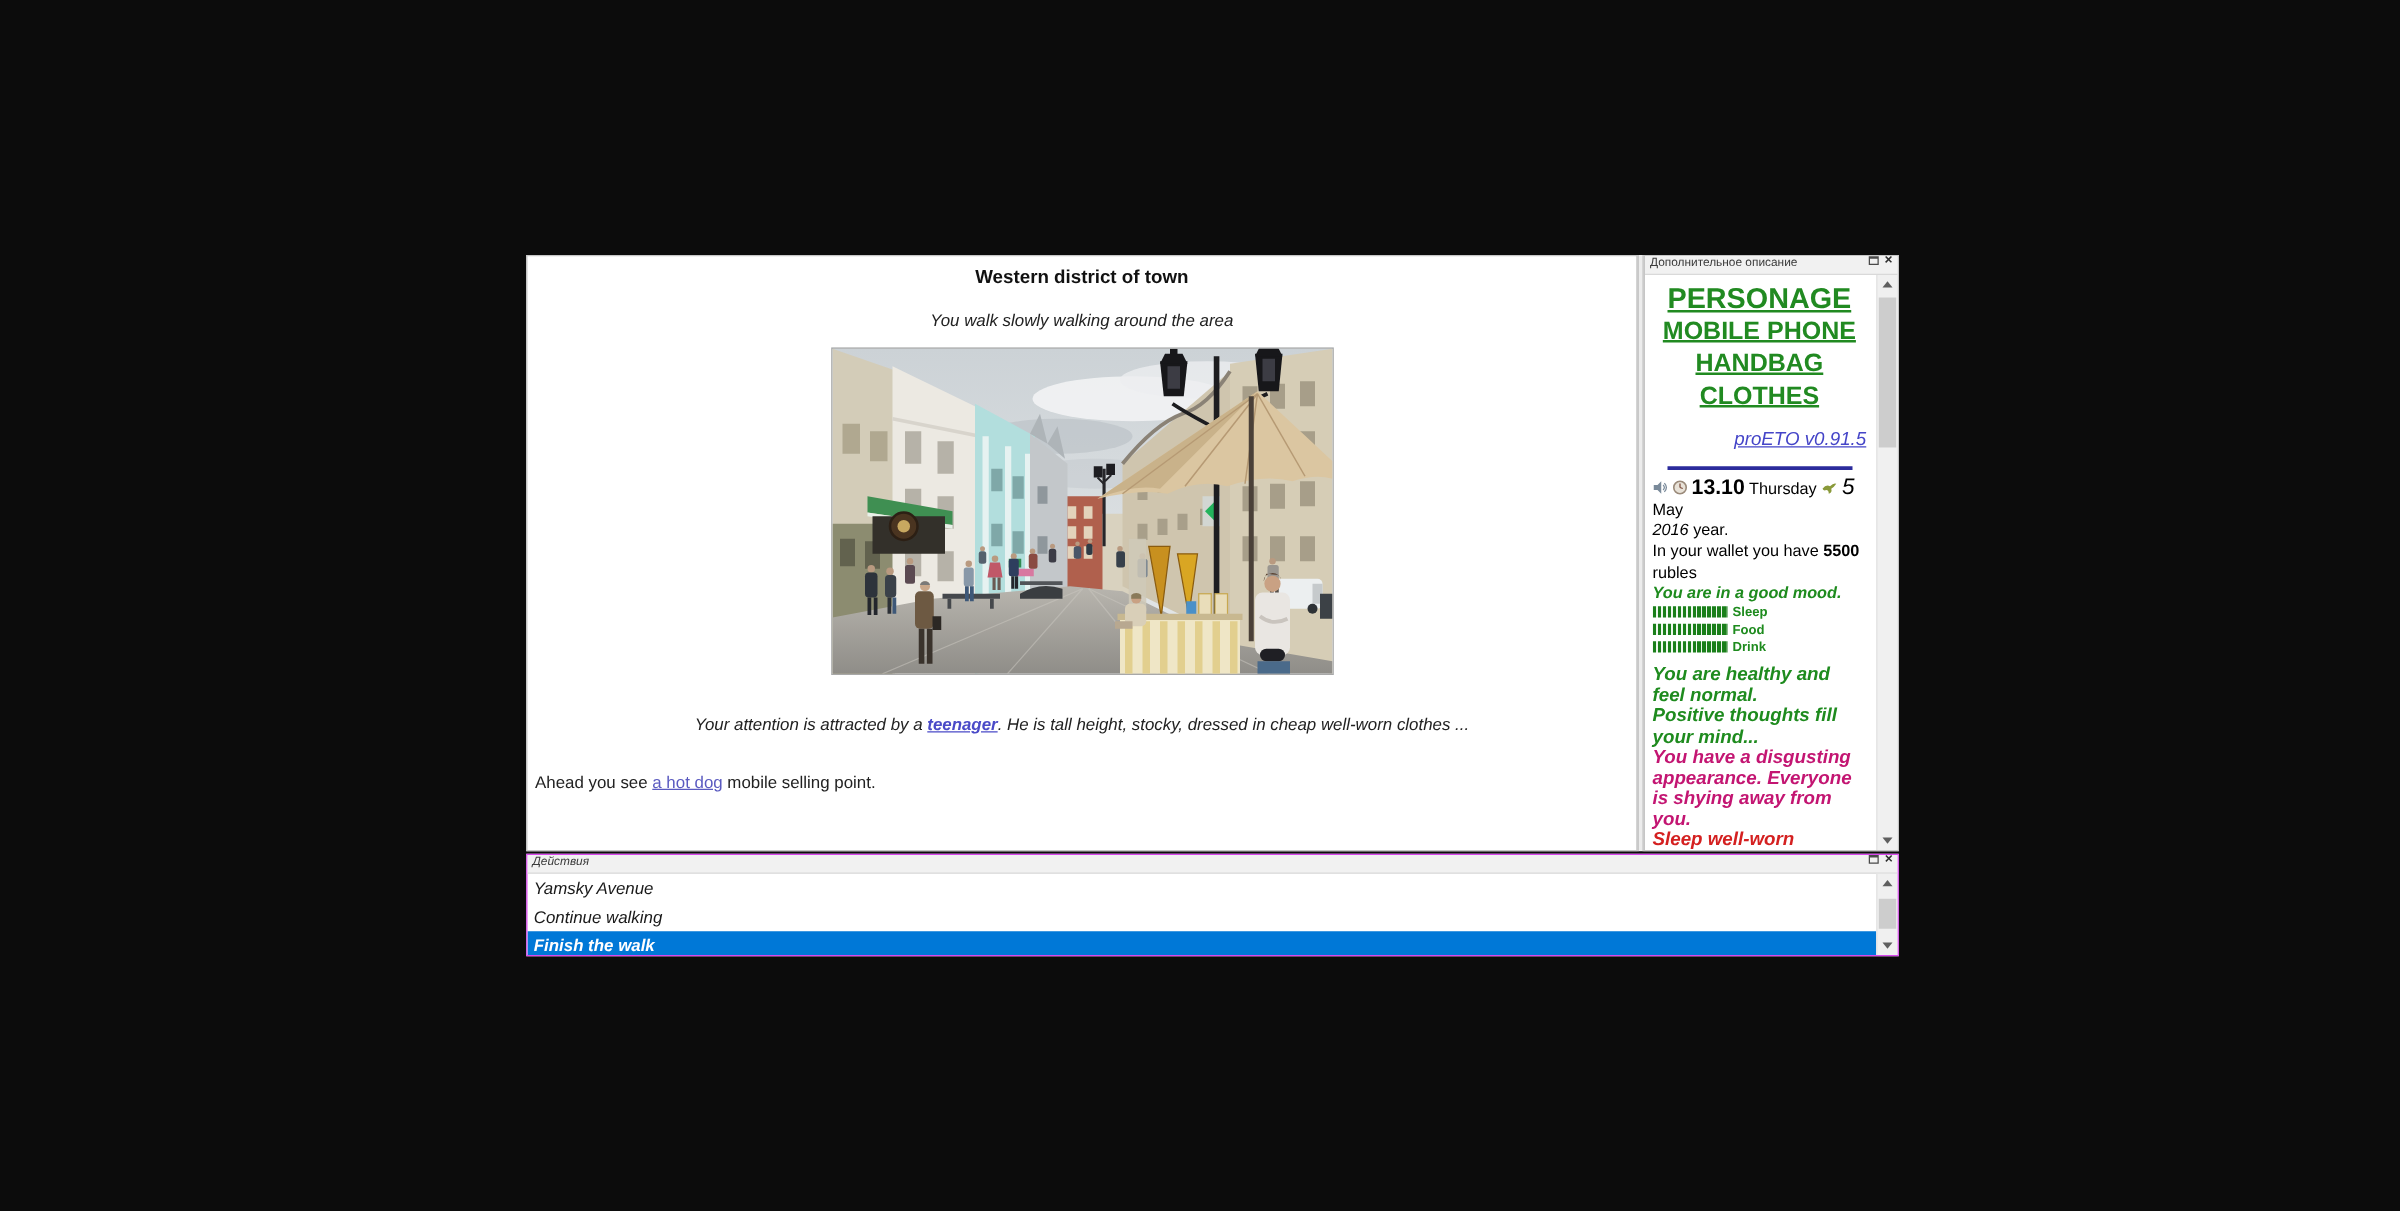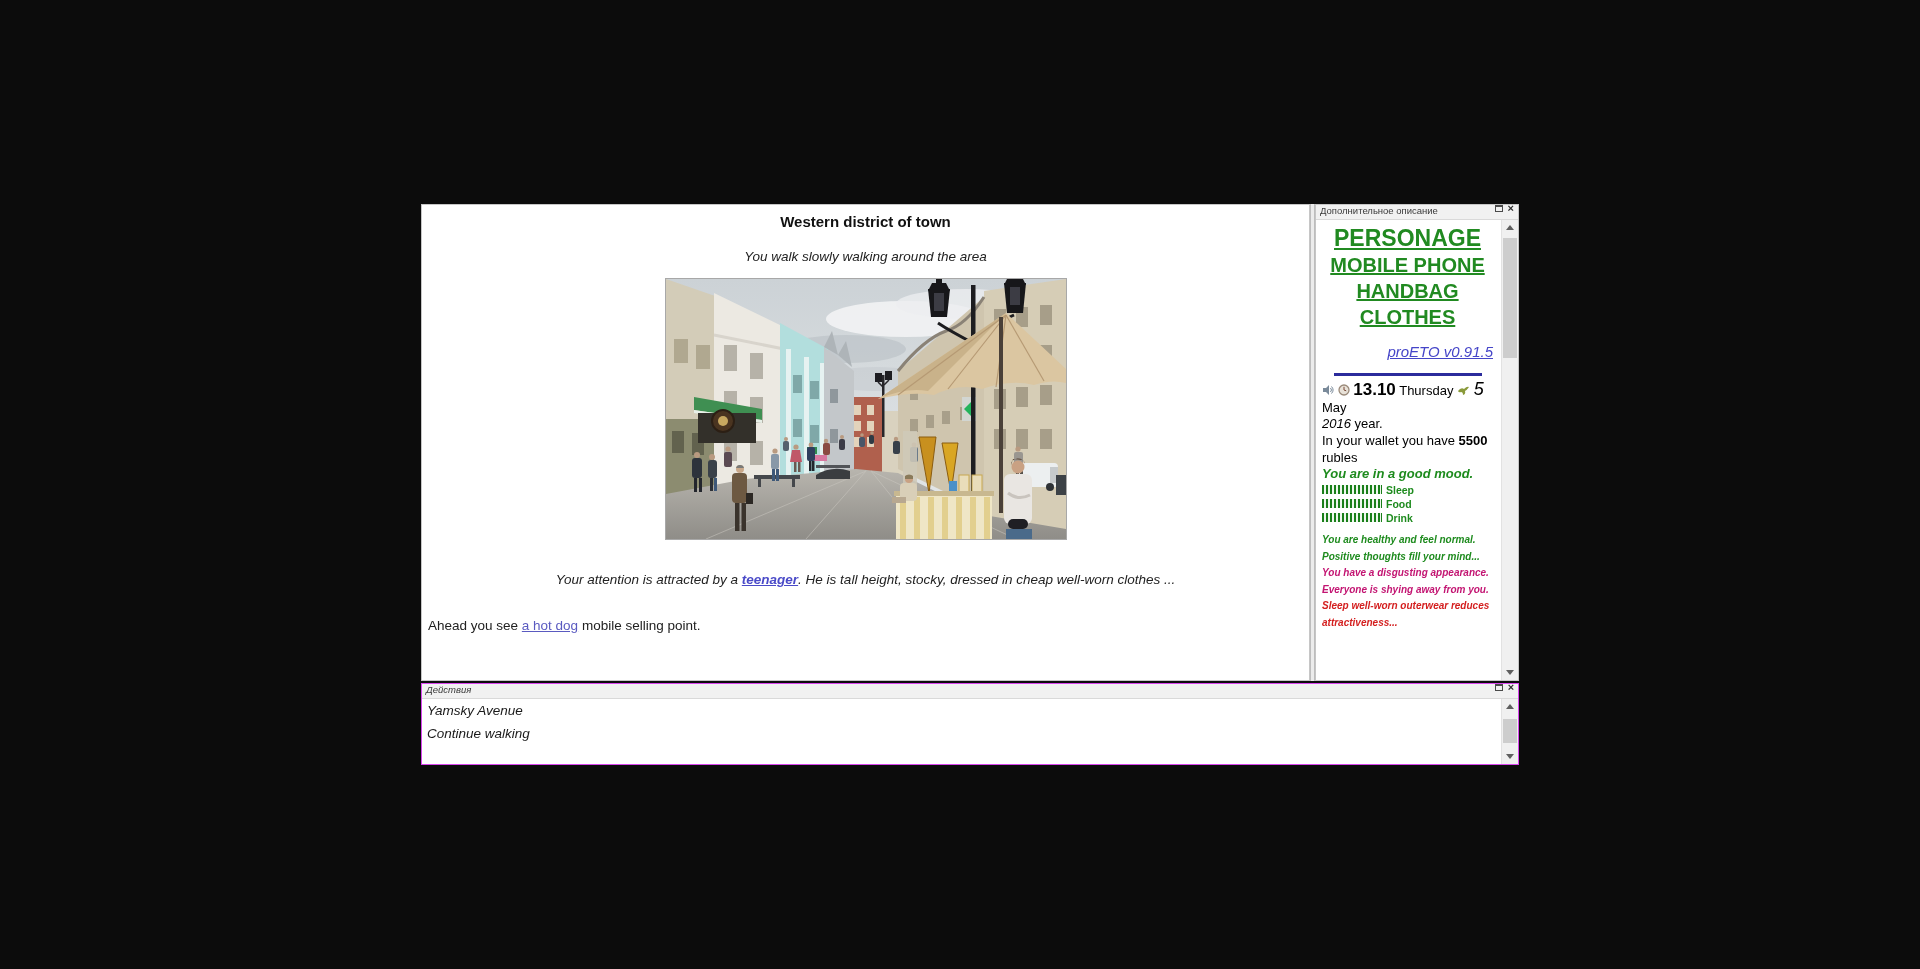--- a/index.html
+++ b/index.html
@@ -63,21 +63,21 @@
 
   .bar-row { display:flex; align-items:center; gap:4px; height:13px; margin:1px 0; }
   .bar {
     height:9px;
     background:repeating-linear-gradient(90deg,#1a7f1a 0 2.5px,#eef7ee 2.5px 4px);
     border-right:1px solid #1a7f1a;
   }
   .bar-label { font-size:10.5px; font-weight:bold; color:#1e8b1e; }
 
   .status-block { margin-top:8px; }
-  .st { margin:0; font-size:10px; font-weight:bold; font-style:italic; line-height:16.5px; }
+  .st { margin:0; font-size:15px; font-weight:bold; font-style:italic; line-height:16.5px; }
   .st-green { color:#1e8b1e; }
   .st-magenta { color:#c31572; }
   .st-red { color:#d42020; }
 
   
   .vscroll {
     position:absolute; right:0; top:15px; bottom:0; width:17px;
     background:#f0f0f0; border-left:1px solid #e2e2e2;
   }
   .sb-arrow { position:absolute; left:0; width:16px; height:15px; display:flex; align-items:center; justify-content:center; cursor:pointer; }
@@ -433,20 +433,21 @@
     <div class="titlebar">
       <span class="titlebar-label">Действия</span>
       <span class="titlebar-buttons">
         <span class="btn-max"></span>
         <span class="btn-close">×</span>
       </span>
     </div>
     <div class="actions-list">
       <div class="action-row">Yamsky Avenue</div>
       <div class="action-row">Continue walking</div>
+      <div class="action-row selected">Finish the walk</div>
     </div>
     <div class="vscroll">
       <div class="sb-arrow sb-up">
           <div class="tri-up"></div>
         </div>
       <div class="sb-thumb" style="top:20px; height:24px;"></div>
       <div class="sb-arrow sb-down">
           <div class="tri-down"></div>
         </div>
     </div>

